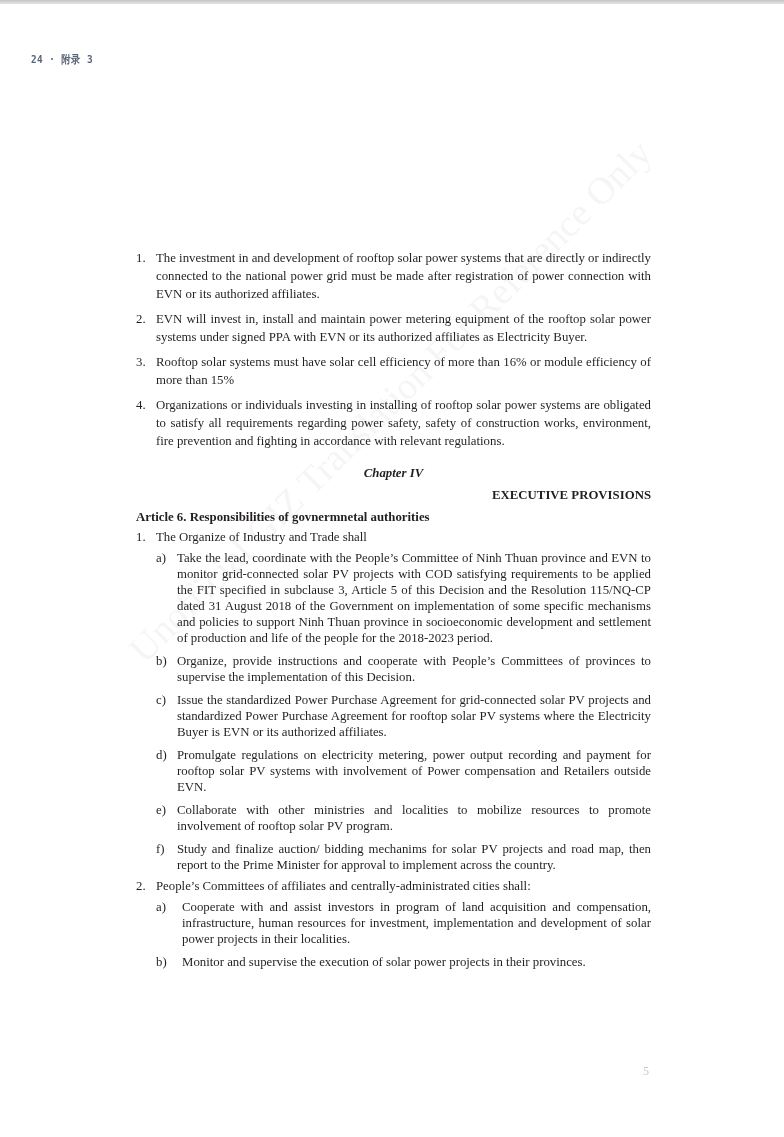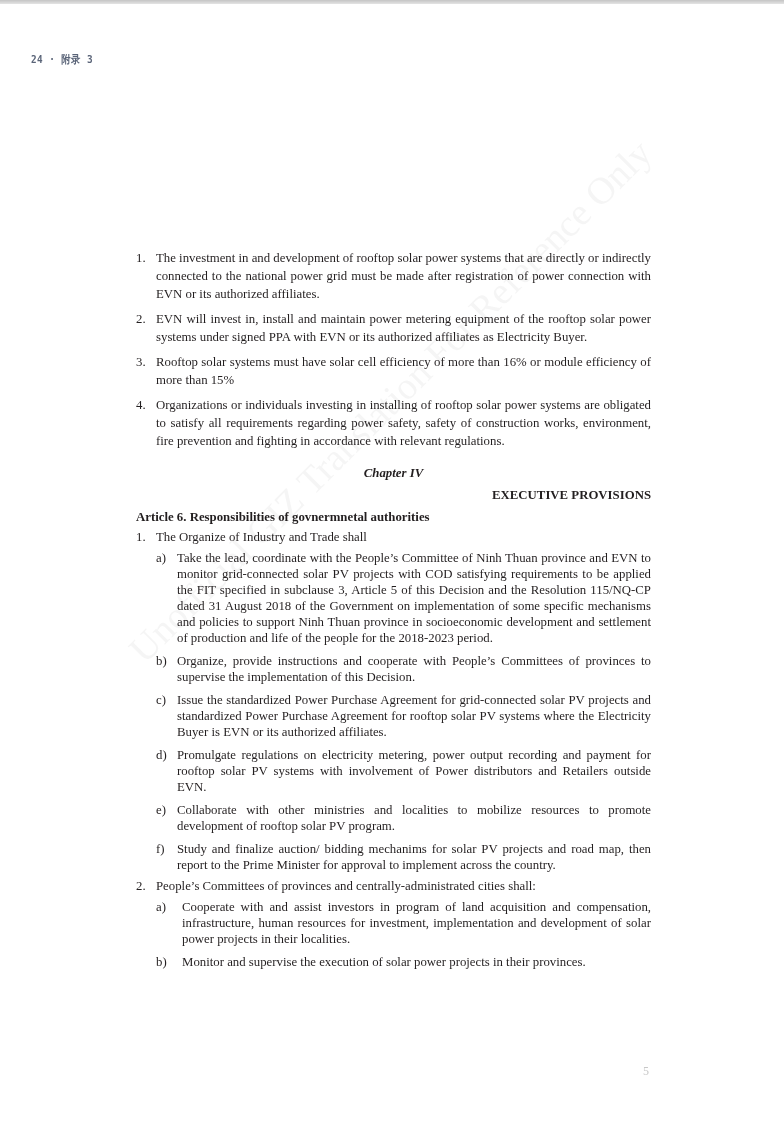--- a/index.html
+++ b/index.html
@@ -70,35 +70,35 @@
     <div class="li">
         <span class="num">b)</span>
         <span class="txt">Organize, provide instructions and cooperate with People’s Committees of provinces to supervise the implementation of this Decision.</span>
       </div>
     <div class="li">
         <span class="num">c)</span>
         <span class="txt">Issue the standardized Power Purchase Agreement for grid-connected solar PV projects and standardized Power Purchase Agreement for rooftop solar PV systems where the Electricity Buyer is EVN or its authorized affiliates.</span>
       </div>
     <div class="li">
         <span class="num">d)</span>
-        <span class="txt">Promulgate regulations on electricity metering, power output recording and payment for rooftop solar PV systems with involvement of Power distributors and Retailers outside EVN.</span>
+        <span class="txt">Promulgate regulations on electricity metering, power output recording and payment for rooftop solar PV systems with involvement of Power compensation and Retailers outside EVN.</span>
       </div>
     <div class="li">
         <span class="num">e)</span>
-        <span class="txt">Collaborate with other ministries and localities to mobilize resources to promote development of rooftop solar PV program.</span>
+        <span class="txt">Collaborate with other ministries and localities to mobilize resources to promote involvement of rooftop solar PV program.</span>
       </div>
     <div class="li" style="margin-bottom:4px;">
         <span class="num">f)</span>
         <span class="txt">Study and finalize auction/ bidding mechanims for solar PV projects and road map, then report to the Prime Minister for approval to implement across the country.</span>
       </div>
   </div>
 
   <div class="li" style="margin-bottom:4px;">
       <span class="num">2.</span>
-      <span class="txt">People’s Committees of provinces and centrally-administrated cities shall:</span>
+      <span class="txt">People’s Committees of affiliates and centrally-administrated cities shall:</span>
     </div>
   <div class="sub sub2">
     <div class="li">
         <span class="num">a)</span>
         <span class="txt">Cooperate with and assist investors in program of land acquisition and compensation, infrastructure, human resources for investment, implementation and development of solar power projects in their localities.</span>
       </div>
     <div class="li">
         <span class="num">b)</span>
         <span class="txt">Monitor and supervise the execution of solar power projects in their provinces.</span>
       </div>

